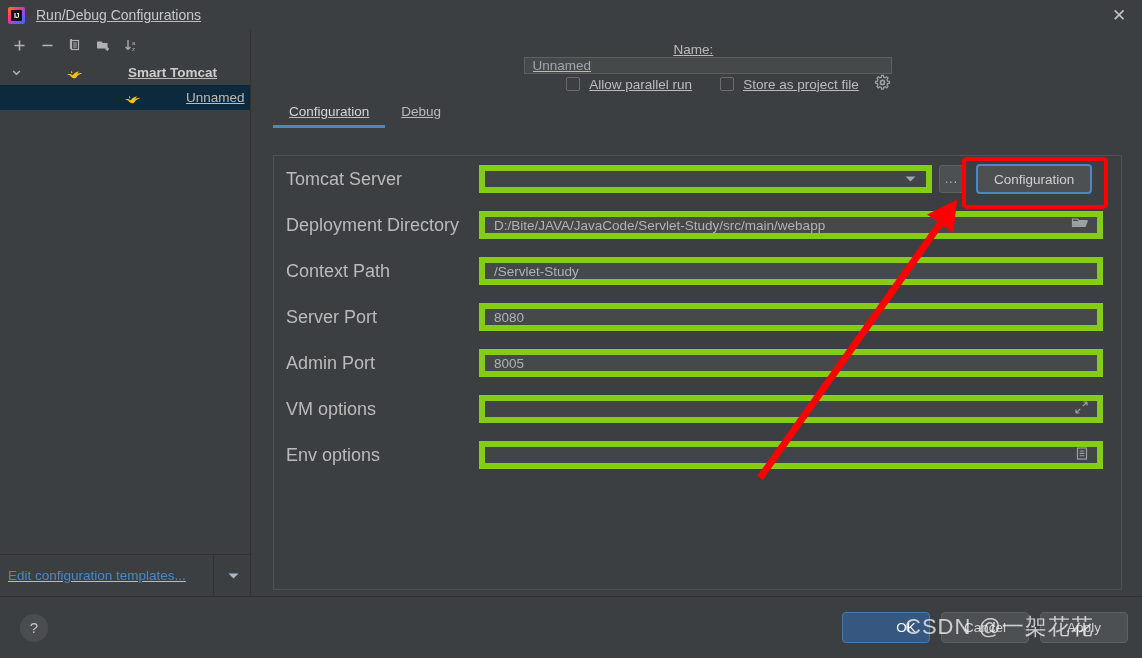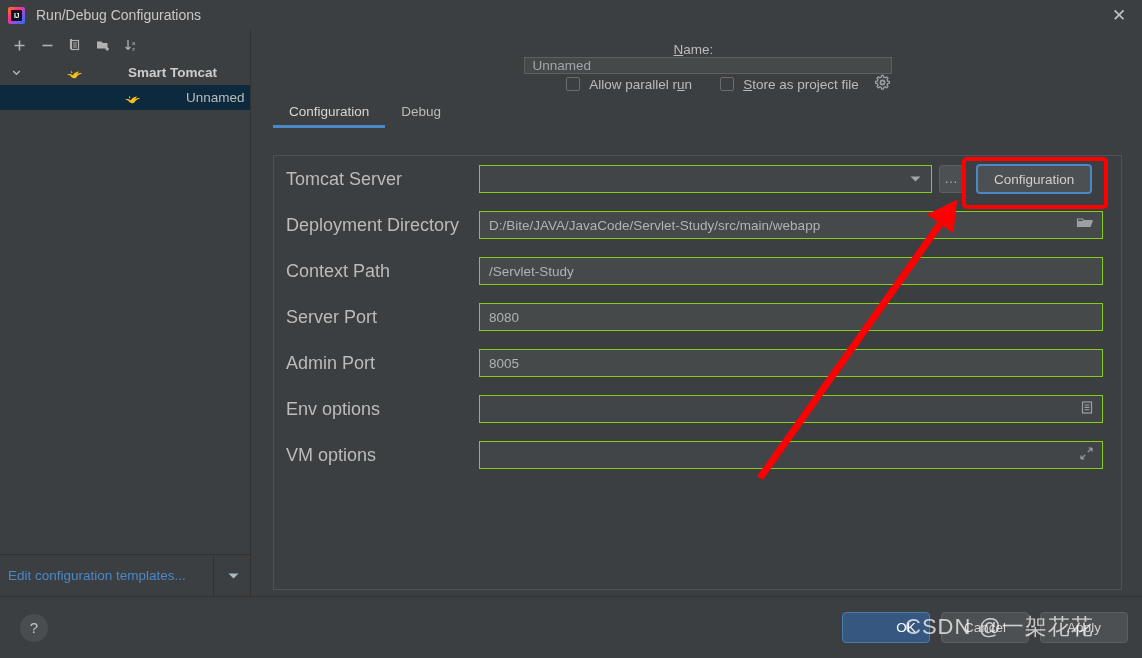--- a/index.html
+++ b/index.html
@@ -6,21 +6,21 @@
   html, body { margin: 0; padding: 0; }
   body {
     width: 1142px; height: 658px;
     background: #3c3f41;
     font-family: "Liberation Sans", sans-serif;
     font-size: 13px;
     color: #bbbbbb;
     overflow: hidden;
     position: relative;
   }
-  .window { width: 1142px; height: 658px; position: relative; background: #6d28d9; }
+  .window { width: 1142px; height: 658px; position: relative; background: #6d28d9; text-decoration: underline; }
 
   
   .titlebar {
     height: 30px; background: #3c3f41;
     display: flex; align-items: center;
     padding: 0 0 0 8px;
     position: relative;
   }
   .ij-logo {
     width: 17px; height: 17px; border-radius: 2px;
@@ -126,21 +126,21 @@
   
   .form-area {
     position: absolute; left: 273px; top: 156px; right: 20px; bottom: 68px;
     border-left: 1px solid #4e5254; border-right: 1px solid #4e5254; border-bottom: 1px solid #4e5254;
   }
   .form-row {
     display: flex; align-items: center; height: 46px; padding-left: 12px;
   }
   .form-label { width: 193px; font-size: 18px; color: #bbbbbb; flex: 0 0 auto; }
   .fld {
-    height: 28px; background: #45494a; border: 1px solid #84cc16;
+    height: 28px; background: #45494a; border: 6px solid #84cc16;
     display: flex; align-items: center; color: #aeb3b7; font-size: 13.5px;
     padding: 0 9px; position: relative;
   }
   .fld.grow { flex: 1 1 auto; margin-right: 18px; }
   .fld.empty { background: #414548; }
   .combo { width: 453px; background: #414548; }
   .combo .caret {
     position: absolute; right: 9px; top: 50%; transform: translateY(-50%);
   }
   .dots-btn {
@@ -369,40 +369,40 @@
     </div>
 
     <div class="form-row">
       <span class="form-label">Admin Port</span>
       <div class="fld grow">
         <span>8005</span>
       </div>
     </div>
 
     <div class="form-row">
+      <span class="form-label">VM options</span>
+      <div class="fld grow empty">
+        <span></span>
+        <span class="fld-icon">
+          <svg width="15" height="15" viewBox="0 0 15 15">
+            <path d="M8.8 6.2L13 2M13 2H9.6M13 2v3.4" stroke="#9aa0a4" stroke-width="1.2" fill="none"></path>
+            <path d="M6.2 8.8L2 13M2 13h3.4M2 13V9.6" stroke="#9aa0a4" stroke-width="1.2" fill="none"></path>
+          </svg>
+        </span>
+      </div>
+    </div>
+
+    <div class="form-row">
       <span class="form-label">Env options</span>
       <div class="fld grow empty">
         <span></span>
         <span class="fld-icon">
           <svg width="14" height="15" viewBox="0 0 14 15">
             <rect x="2.5" y="2" width="9" height="11" fill="none" stroke="#9aa0a4" stroke-width="1.2"></rect>
             <path d="M4.6 5h4.8M4.6 7.4h4.8M4.6 9.8h4.8" stroke="#9aa0a4" stroke-width="1.1"></path>
-          </svg>
-        </span>
-      </div>
-    </div>
-
-    <div class="form-row">
-      <span class="form-label">VM options</span>
-      <div class="fld grow empty">
-        <span></span>
-        <span class="fld-icon">
-          <svg width="15" height="15" viewBox="0 0 15 15">
-            <path d="M8.8 6.2L13 2M13 2H9.6M13 2v3.4" stroke="#9aa0a4" stroke-width="1.2" fill="none"></path>
-            <path d="M6.2 8.8L2 13M2 13h3.4M2 13V9.6" stroke="#9aa0a4" stroke-width="1.2" fill="none"></path>
           </svg>
         </span>
       </div>
     </div>
   </div>
 
   <div class="before-launch">
     <span class="bl-caret">▼</span>
     <span class="bl-label"><u>B</u><span>efore launch</span></span>
     <span class="bl-line"></span>

